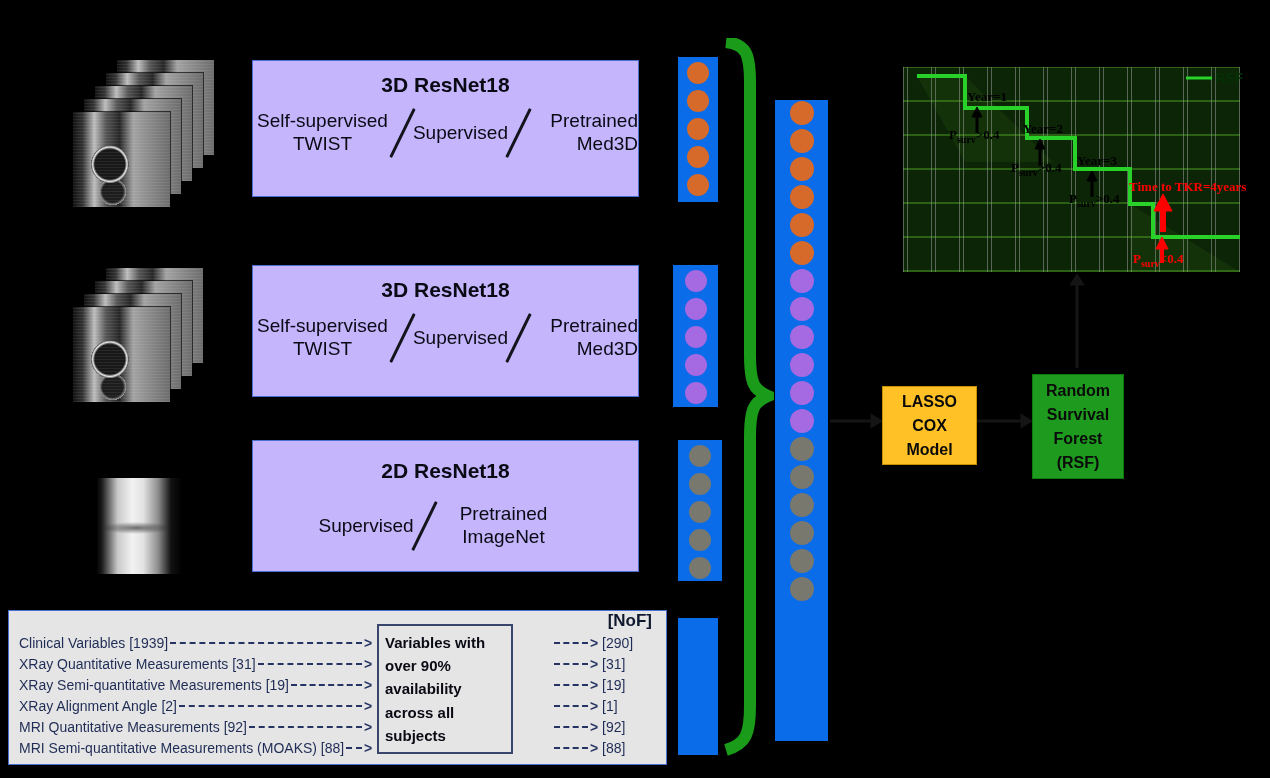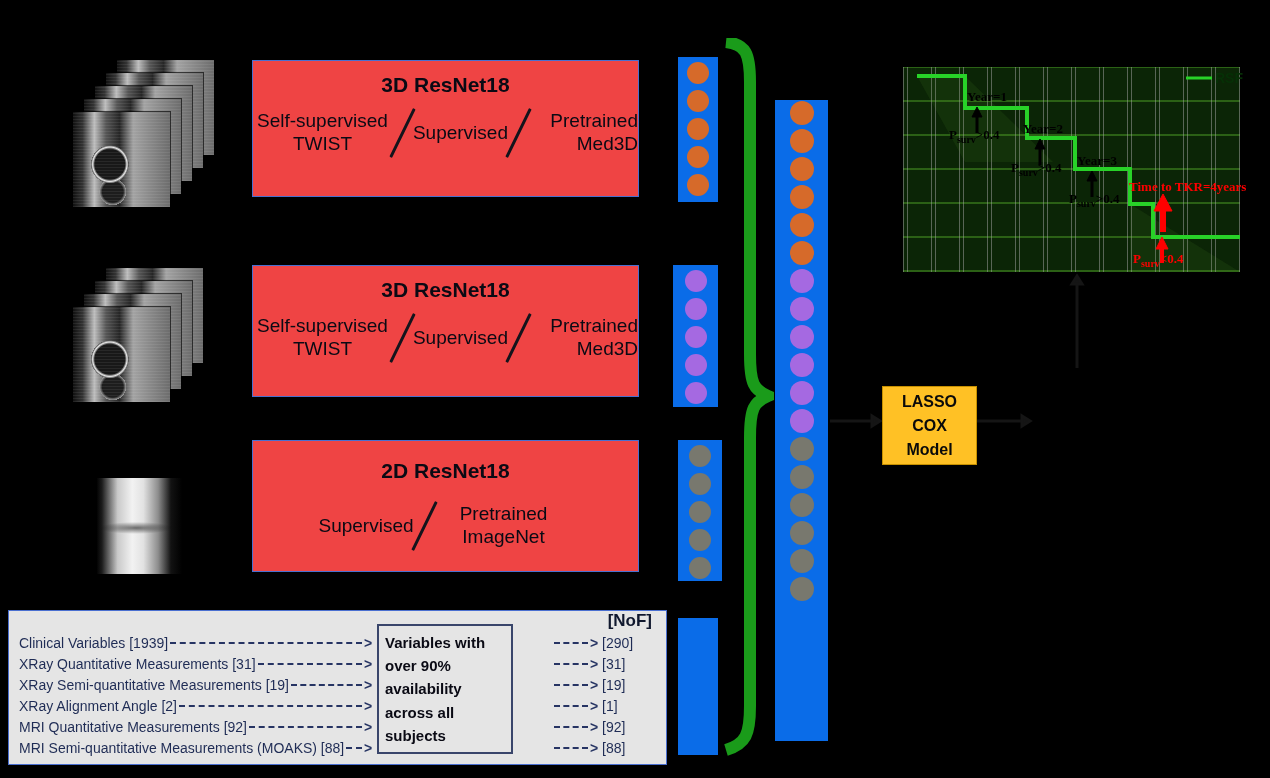--- a/index.html
+++ b/index.html
@@ -26,21 +26,21 @@
   .stack2 .mri-slice:nth-child(3){left:11px;top:26px;}
   .stack2 .mri-slice:nth-child(4){left:0;top:39px;}
 
   .xray{position:absolute;left:90px;top:478px;width:92px;height:96px;
     background-image:
       radial-gradient(ellipse 58% 9% at 50% 52%, rgba(0,0,0,.55), rgba(0,0,0,0) 70%),
       linear-gradient(90deg, #000 0%, #000 7%, #1c1c1c 13%, #c9c9c9 30%, #f2f2f2 46%, #e2e2e2 58%, #8d8d8d 74%, #121212 88%, #000 100%);
   }
 
   
-  .enc-box{position:absolute;left:252px;width:385px;background:#ef4444;border:1px solid #4a6fd0;
+  .enc-box{position:absolute;left:252px;width:385px;background:#c4b5fd;border:1px solid #4a6fd0;
            color:#0a0a14;}
   .enc-title{text-align:center;font-weight:bold;font-size:21px;margin-top:12px;}
   .enc-opts{display:flex;align-items:center;justify-content:center;gap:9px;margin-top:9px;
             font-weight:normal;font-size:19px;text-align:center;line-height:1.2;}
   .slash{width:3px;height:54px;background:#14141c;transform:rotate(26deg);border-radius:1px;flex:0 0 3px;}
   .w162{width:158px;} .w130{width:124px;text-align:right;} .w140{width:138px;}
 
   
   .tab-box{position:absolute;left:8px;top:610px;width:657px;height:153px;background:#e5e5e5;
            border:1px solid #4a6fd0;color:#1f2c55;font-size:14px;}
@@ -294,14 +294,20 @@
     <span class="ann red" style="left:226px;top:112px">Time to TKR=4years</span>
     <span class="ann red" style="left:230px;top:184px"><span>P</span><sub>surv</sub><span>&lt;0.4</span></span>
   </div>
 
   <div class="model-box lasso">
     <div>LASSO</div>
     <div>COX</div>
     <div>Model</div>
   </div>
 
+  <div class="model-box rsf">
+    <div>Random</div>
+    <div>Survival</div>
+    <div>Forest</div>
+    <div>(RSF)</div>
+  </div>
 
 </div>
 
 </body></html>

